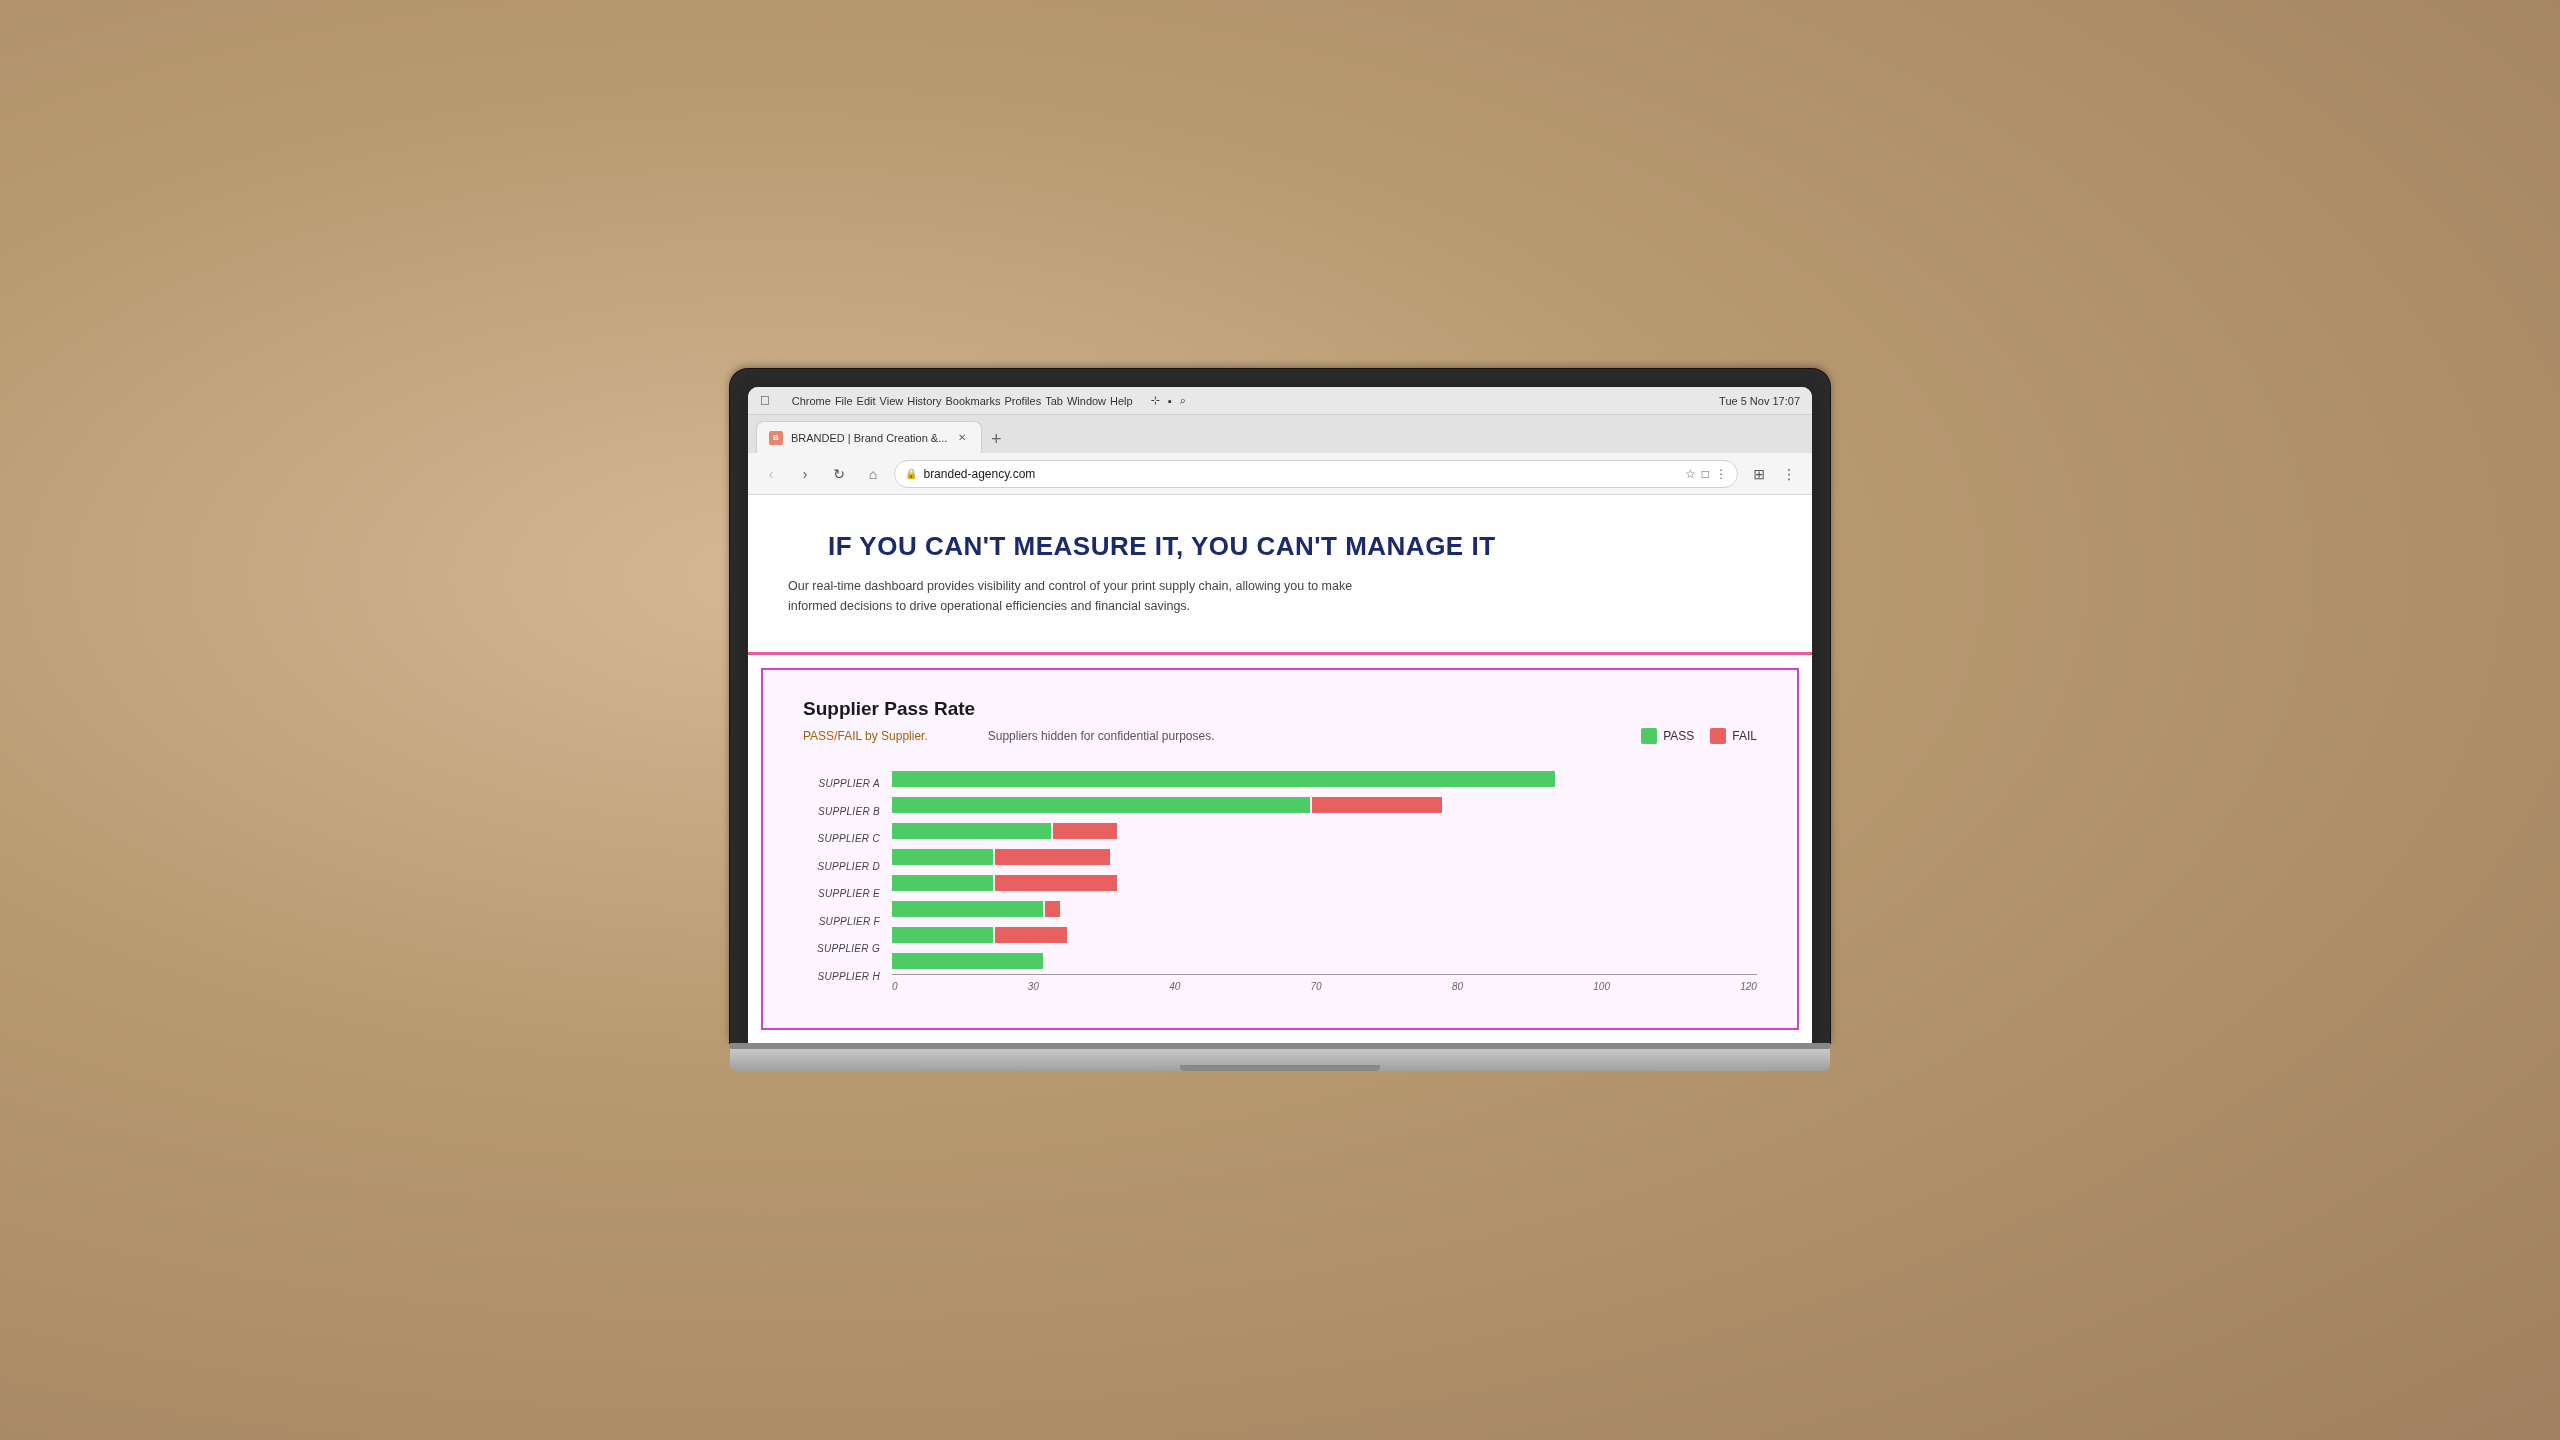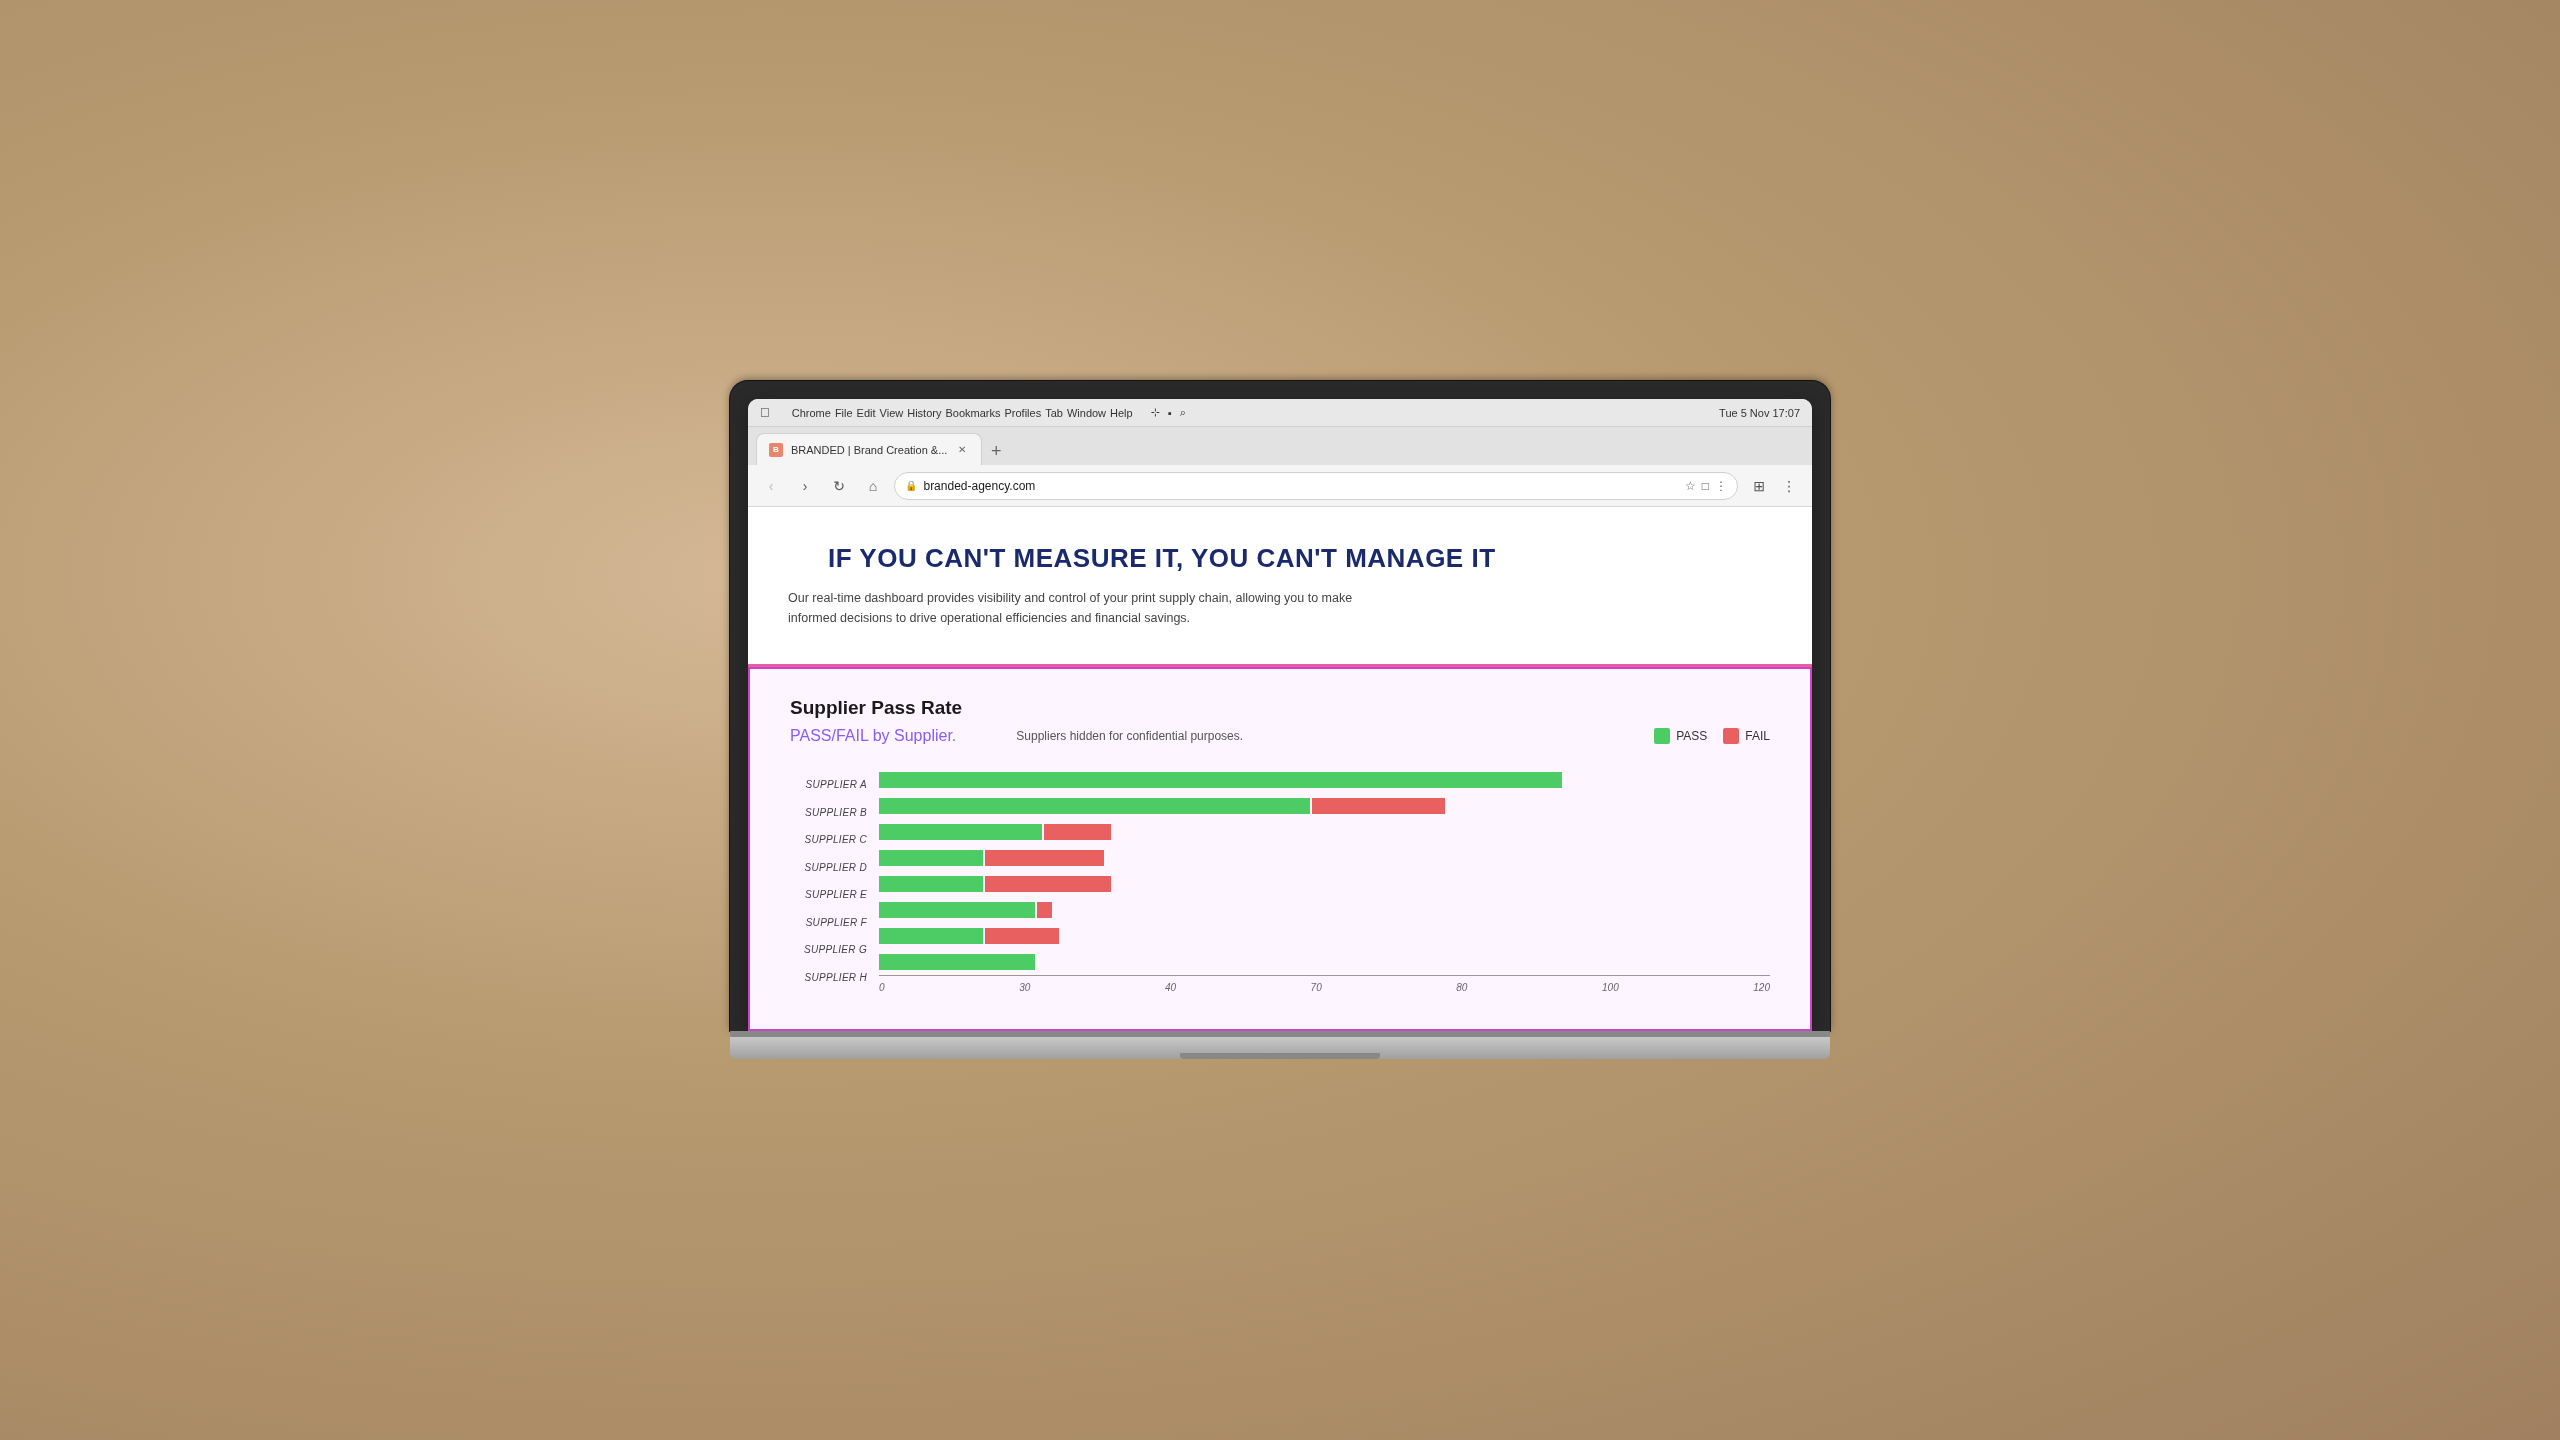--- a/index.html
+++ b/index.html
@@ -228,41 +228,41 @@
       font-size: 12.5px;
       color: #444;
       line-height: 1.6;
       max-width: 600px;
     }
 
     
     .dashboard-section {
       background: #fdf5ff;
       border: 2px solid #cc44cc;
-      margin: 0;
+      margin: 13px;
       padding: 28px 40px 36px;
     }
 
     .section-title {
       font-size: 19px;
       font-weight: 700;
       color: #1a1a1a;
       margin-bottom: 8px;
     }
 
     .chart-subtitle-row {
       display: flex;
       align-items: center;
       gap: 60px;
       margin-bottom: 24px;
     }
 
     .chart-subtitle {
-      font-size: 16px;
-      color: #8b5cf6;
+      font-size: 12px;
+      color: #a16207;
     }
 
     .chart-confidential {
       font-size: 12px;
       color: #555;
     }
 
     .legend {
       display: flex;
       align-items: center;

